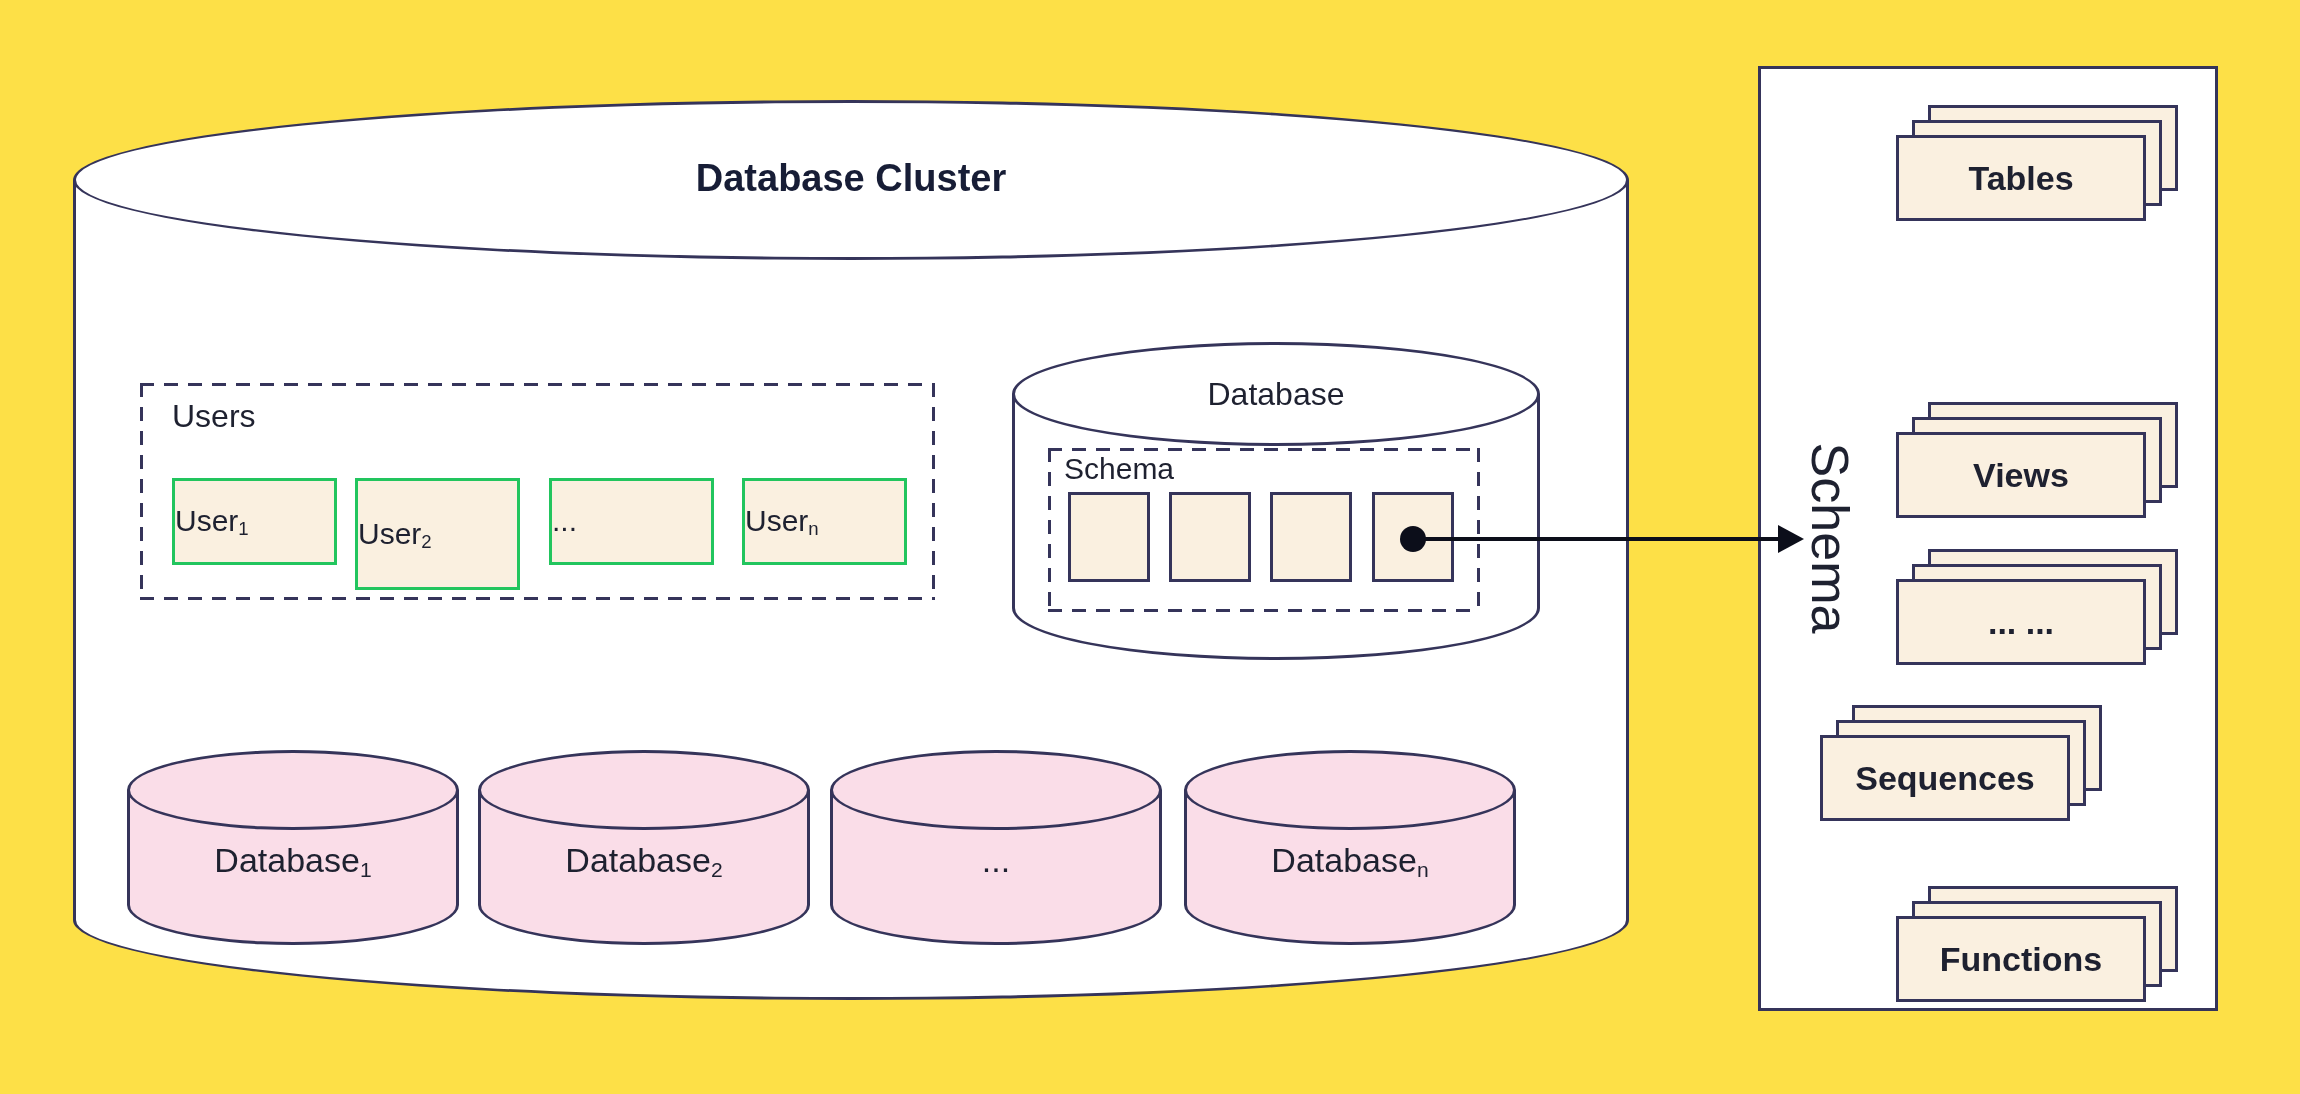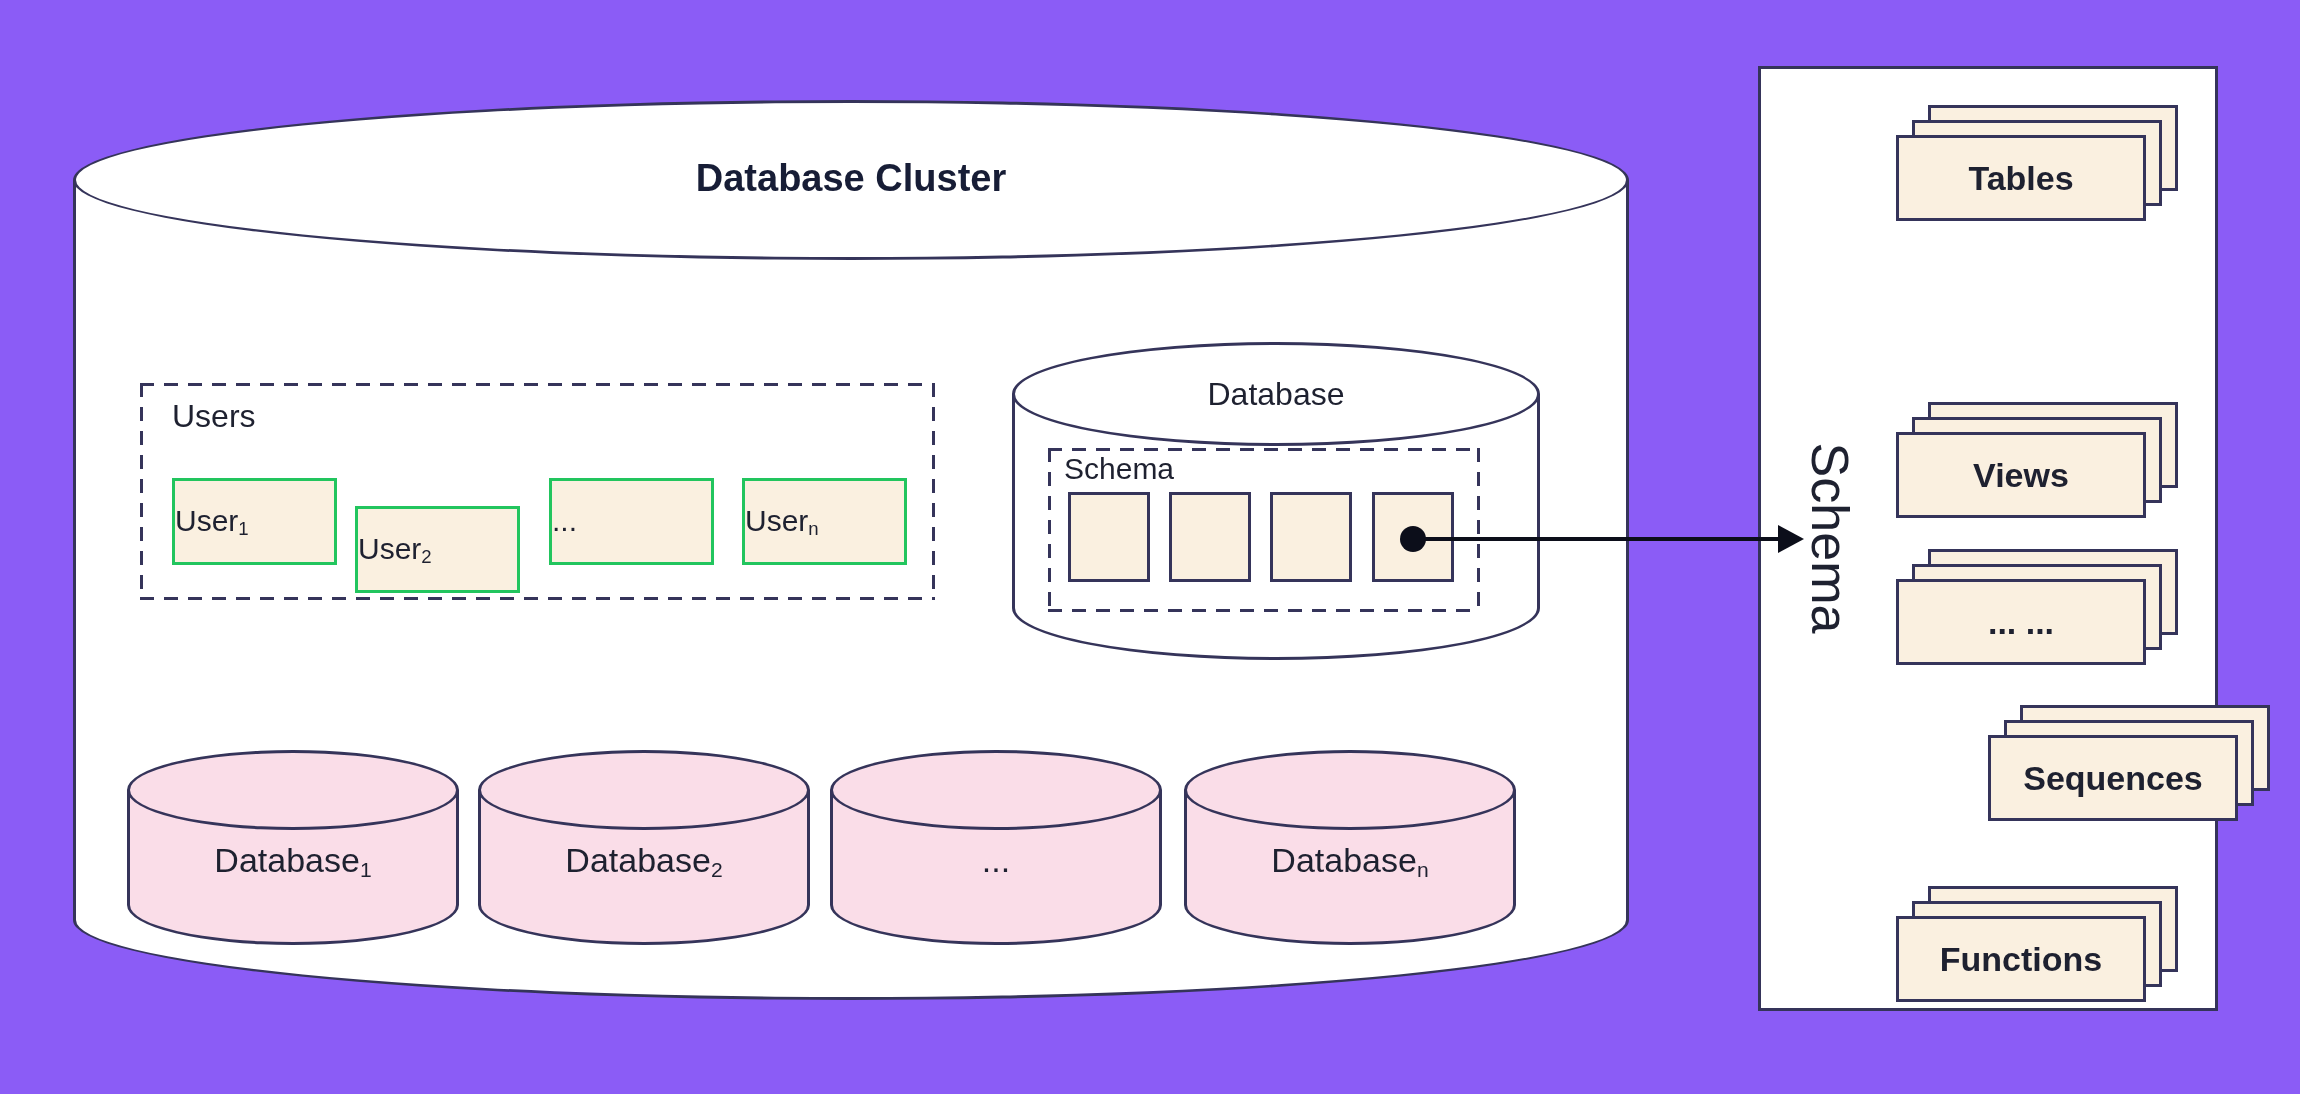--- a/index.html
+++ b/index.html
@@ -1,18 +1,18 @@
 <!DOCTYPE html>
 <html><head>
 <meta charset="utf-8">
 <style>
   html,body{margin:0;padding:0;background:#ffffff;}
   *{box-sizing:border-box;}
   #stage{
-    position:relative;width:2300px;height:1094px;background:#8b5cf6;overflow:hidden;
+    position:relative;width:2300px;height:1094px;background:#fde047;overflow:hidden;
     font-family:"Liberation Sans", sans-serif;color:#1e2130;
   }
   .abs{position:absolute;}
   
   .cyl-top{border:3px solid #35345a;border-radius:50%;}
   .cyl-body{border-left:3px solid #35345a;border-right:3px solid #35345a;}
   .cyl-bottom{border:3px solid #35345a;border-radius:50%;}
   .white-fill{background:#ffffff;}
   .pink-fill{background:#fadde8;}
   
@@ -60,21 +60,21 @@
   <div class="abs cyl-body white-fill" style="left:73px;top:180px;width:1556px;height:740px;z-index:1;"></div>
   <div class="abs cyl-top white-fill" style="left:73px;top:100px;width:1556px;height:160px;z-index:2;"></div>
   <div class="abs center-text title" style="left:73px;top:148px;width:1556px;height:60px;z-index:3;">Database Cluster</div>
 
   <div class="abs dashed-box" style="left:140px;top:383px;width:795px;height:217px;z-index:3;"></div>
   <div class="abs group-label" style="left:172px;top:398px;z-index:3;">Users</div>
 
   <div class="abs item-box" style="left:172px;top:478px;width:165px;height:87px;z-index:3;">
     <span><span>User</span><span class="sub">1</span></span>
   </div>
-  <div class="abs item-box" style="left:355px;top:478px;width:165px;height:87px;z-index:3;margin-top:28px;">
+  <div class="abs item-box" style="left:355px;top:478px;width:165px;height:112px;z-index:3;">
     <span><span>User</span><span class="sub">2</span></span>
   </div>
   <div class="abs item-box" style="left:549px;top:478px;width:165px;height:87px;z-index:3;">
     <span><span>...</span><span class="sub"></span></span>
   </div>
   <div class="abs item-box" style="left:742px;top:478px;width:165px;height:87px;z-index:3;">
     <span><span>User</span><span class="sub">n</span></span>
   </div>
 
   <div class="abs cyl-bottom white-fill" style="left:1012px;top:556px;width:528px;height:104px;z-index:2;"></div>
@@ -143,21 +143,21 @@
   </div>
 
   <div class="stack" style="left:1896px;top:549px;width:288px;height:122px;z-index:2;">
     <div class="card" style="left:32px;top:0;"></div>
     <div class="card" style="left:16px;top:15px;"></div>
     <div class="card front" style="left:0;top:30px;">
       <span>... ...</span>
     </div>
   </div>
 
-  <div class="stack" style="left:1988px;top:705px;width:288px;height:122px;z-index:2;">
+  <div class="stack" style="left:1820px;top:705px;width:288px;height:122px;z-index:2;">
     <div class="card" style="left:32px;top:0;"></div>
     <div class="card" style="left:16px;top:15px;"></div>
     <div class="card front" style="left:0;top:30px;">
       <span>Sequences</span>
     </div>
   </div>
 
   <div class="stack" style="left:1896px;top:886px;width:288px;height:122px;z-index:2;">
     <div class="card" style="left:32px;top:0;"></div>
     <div class="card" style="left:16px;top:15px;"></div>

